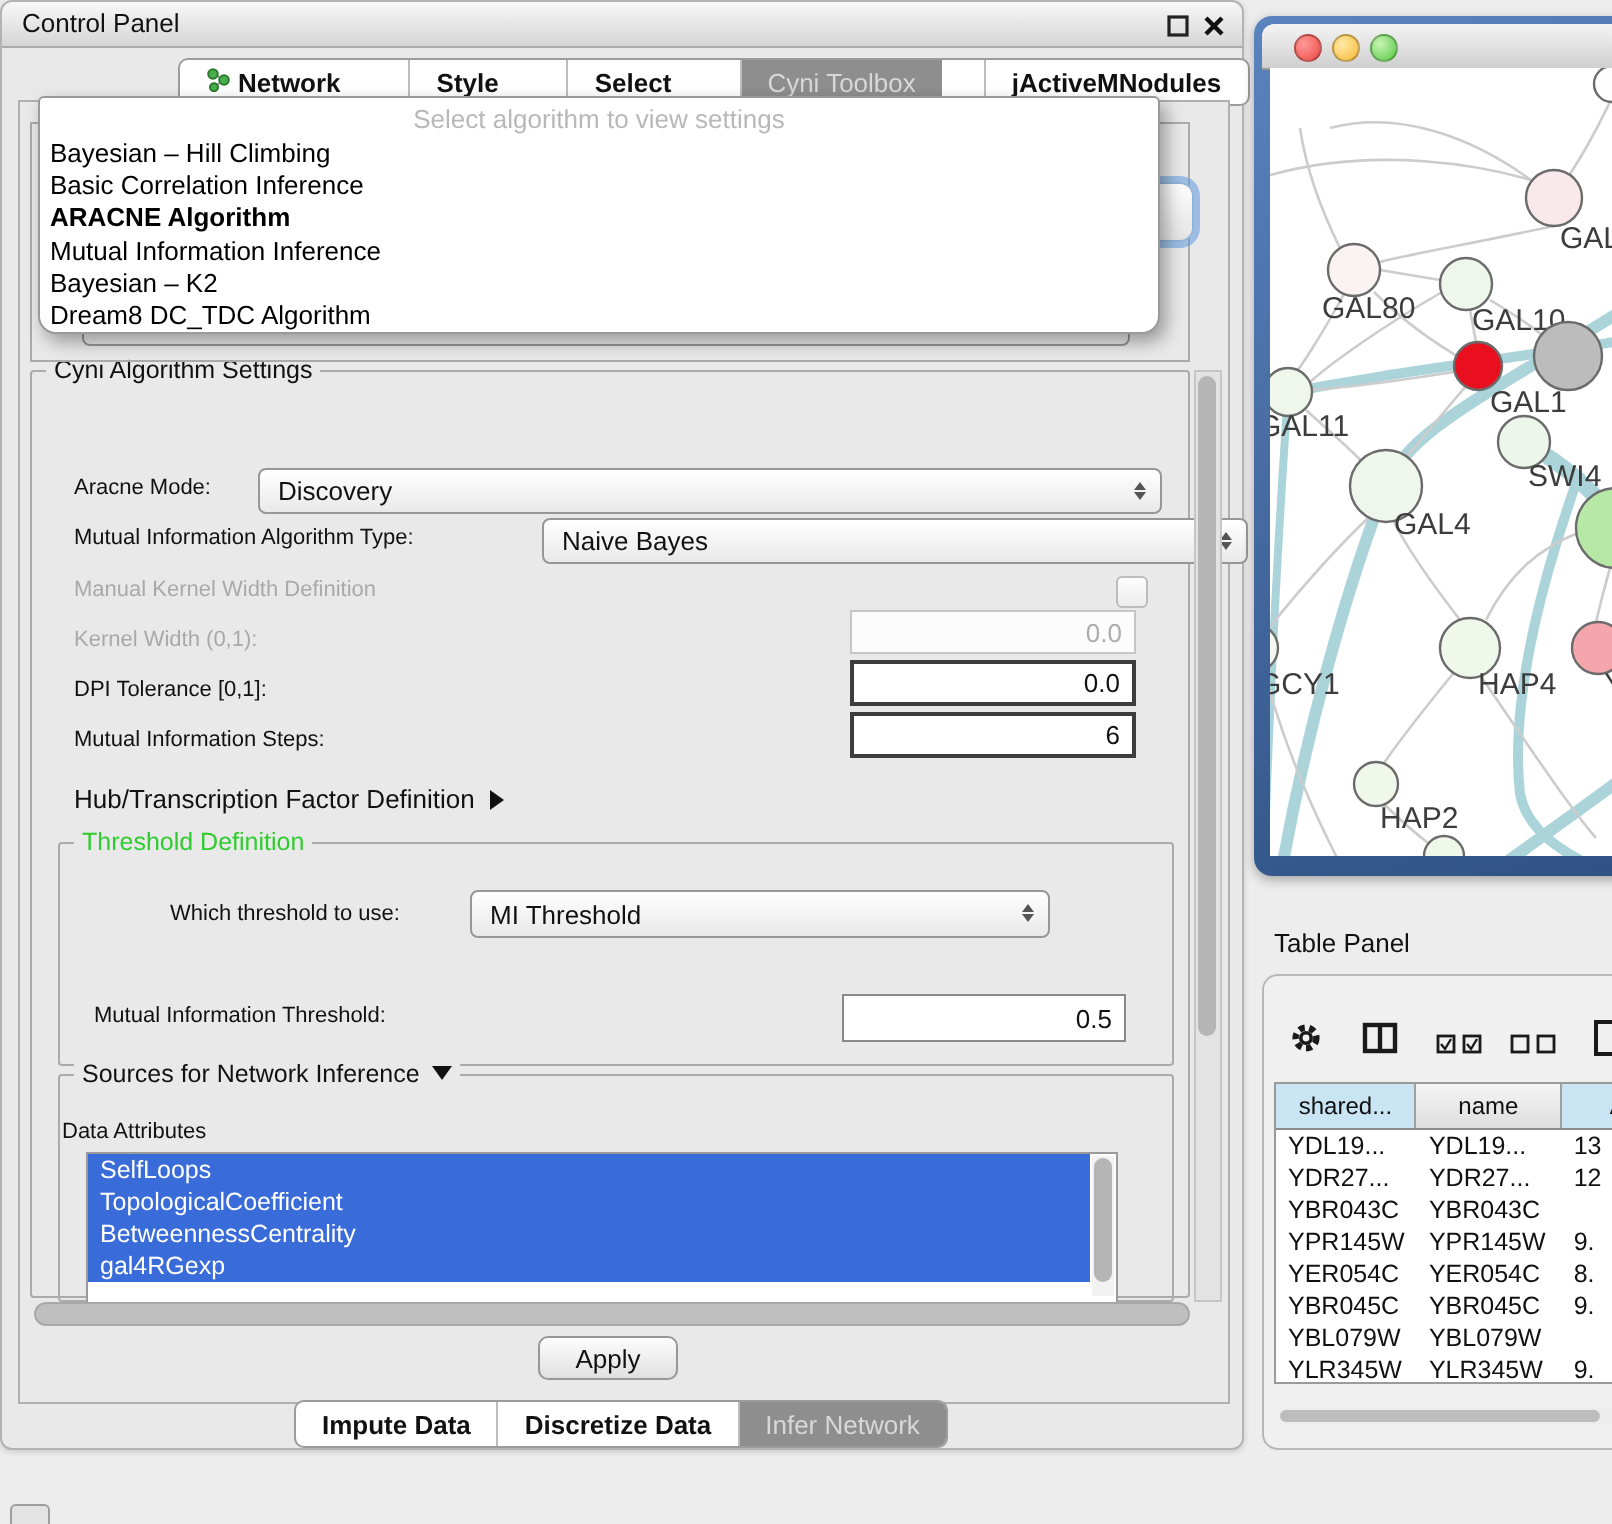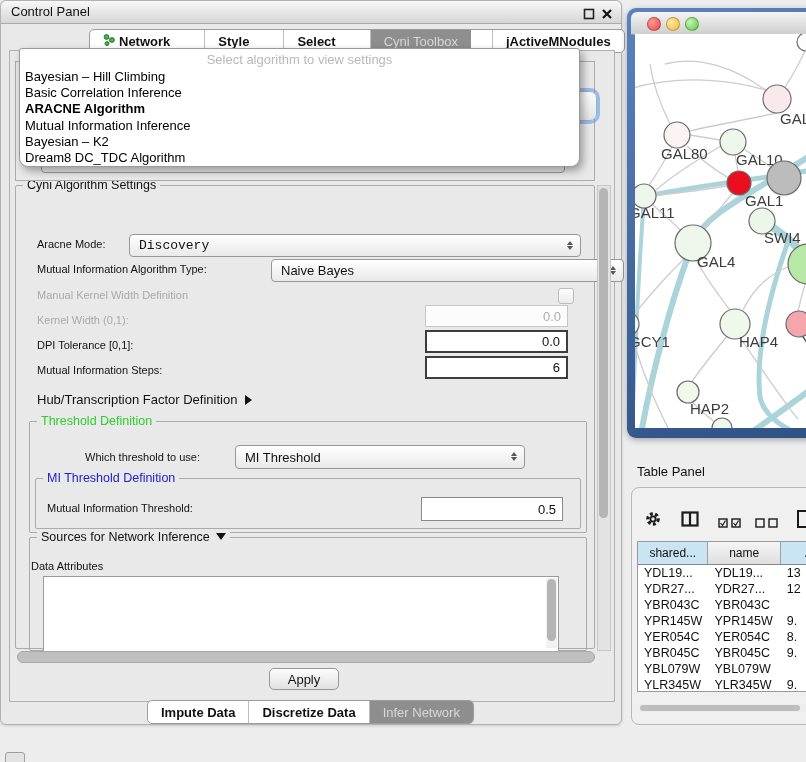--- a/index.html
+++ b/index.html
@@ -182,21 +182,21 @@
           <li>Bayesian – K2</li>
           <li>Dream8 DC_TDC Algorithm</li>
         </ul>
     </div>
 
     <div class="group" style="left:14px;top:184px;width:578px;height:462px;">
       <span class="legend">Cyni Algorithm Settings</span>
     </div>
 
     <span class="lbl" style="left:36px;top:237px;">Aracne Mode:</span>
-    <div class="combo" style="left:128px;top:233px;width:452px;font-family:Liberation Mono, monospace;">
+    <div class="combo" style="left:128px;top:233px;width:452px;">
       <span>Discovery</span>
       <span class="spin">
           <i class="up"></i>
           <i class="dn"></i>
         </span>
     </div>
     <span class="lbl" style="left:36px;top:262px;">Mutual Information Algorithm Type:</span>
     <div class="combo" style="left:270px;top:258px;width:353px;">
       <span>Naive Bayes</span>
       <span class="spin">
@@ -221,33 +221,37 @@
       <span class="legend green">Threshold Definition</span>
     </div>
     <span class="lbl" style="left:84px;top:450px;">Which threshold to use:</span>
     <div class="combo" style="left:234px;top:444px;width:290px;height:24px;">
       <span>MI Threshold</span>
       <span class="spin">
           <i class="up"></i>
           <i class="dn"></i>
         </span>
     </div>
-    <div class="group" style="left:34px;top:477px;width:544px;height:49px;">
-      <span class="legend blue">MI Threshold Definition</span>
-    </div>
     <span class="lbl" style="left:46px;top:501px;">Mutual Information Threshold:</span>
     <div class="tf mid" style="left:420px;top:496px;width:142px;height:24px;">0.5</div>
 
     <div class="group" style="left:28px;top:536px;width:556px;height:112px;">
       <span class="legend">
         <span>Sources for Network Inference</span><span class="tri-d"></span>
       </span>
     </div>
     <span class="lbl" style="left:30px;top:559px;">Data Attributes</span>
     <div class="listbox">
+      <div>
+
+      <div class="li">SelfLoops</div>
+          <div class="li">TopologicalCoefficient</div>
+          <div class="li">BetweennessCentrality</div>
+          <div class="li">gal4RGexp</div>
+        </div>
       <div class="lb-scroll">
           <div class="lb-thumb"></div>
         </div>
     </div>
 
     <div class="vscroll">
         <div class="vthumb"></div>
       </div>
     <div class="hscroll"></div>
 

